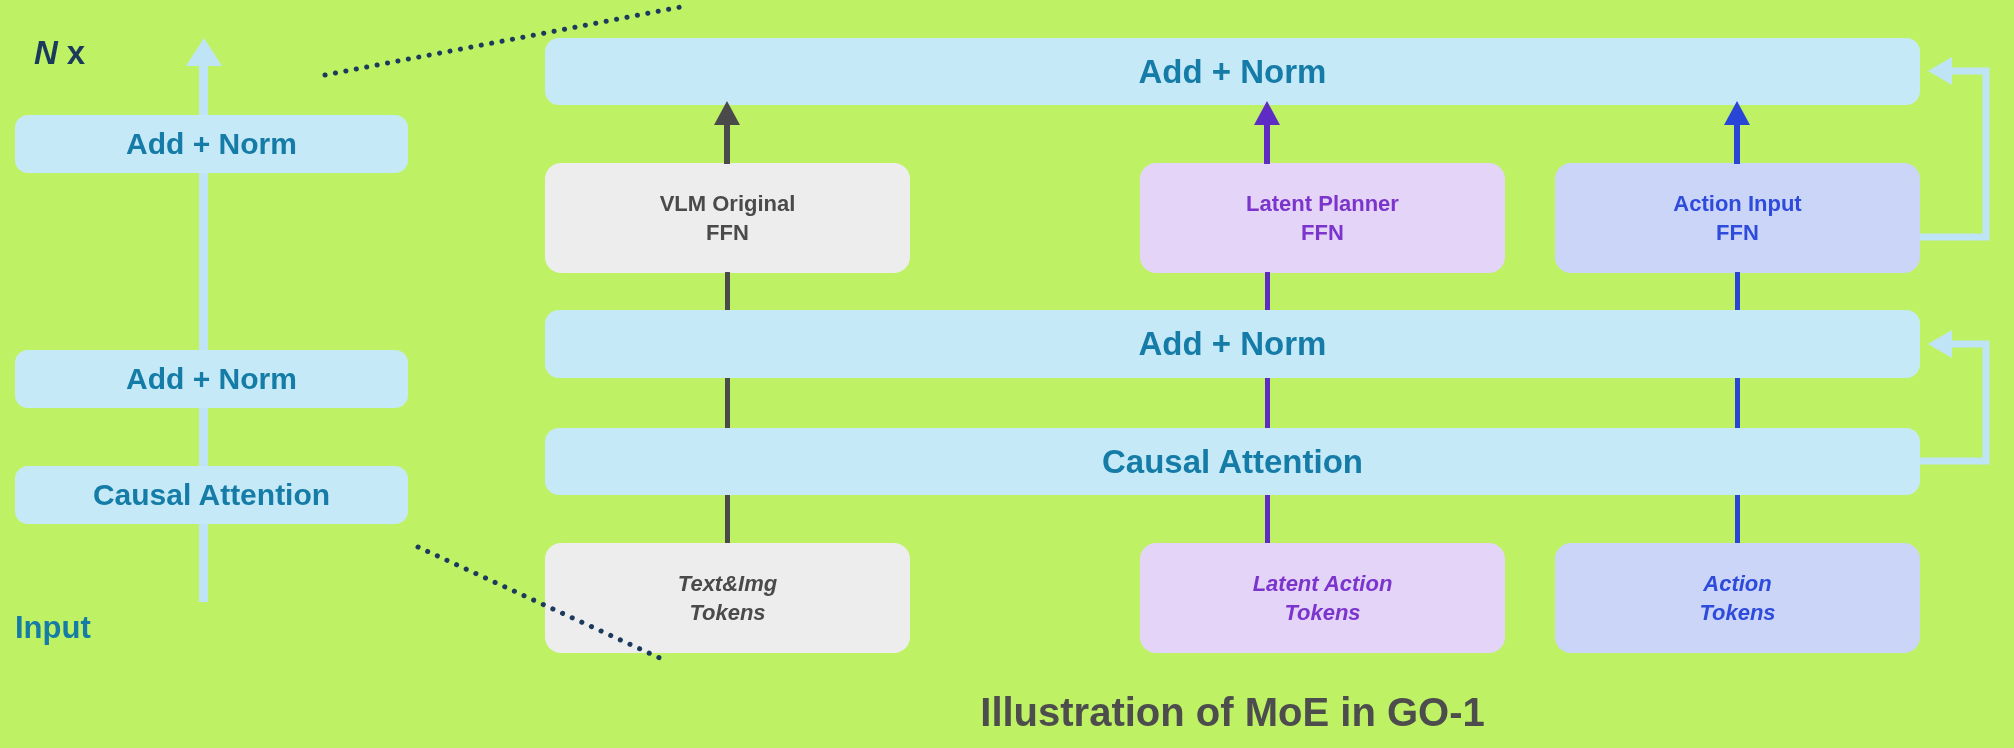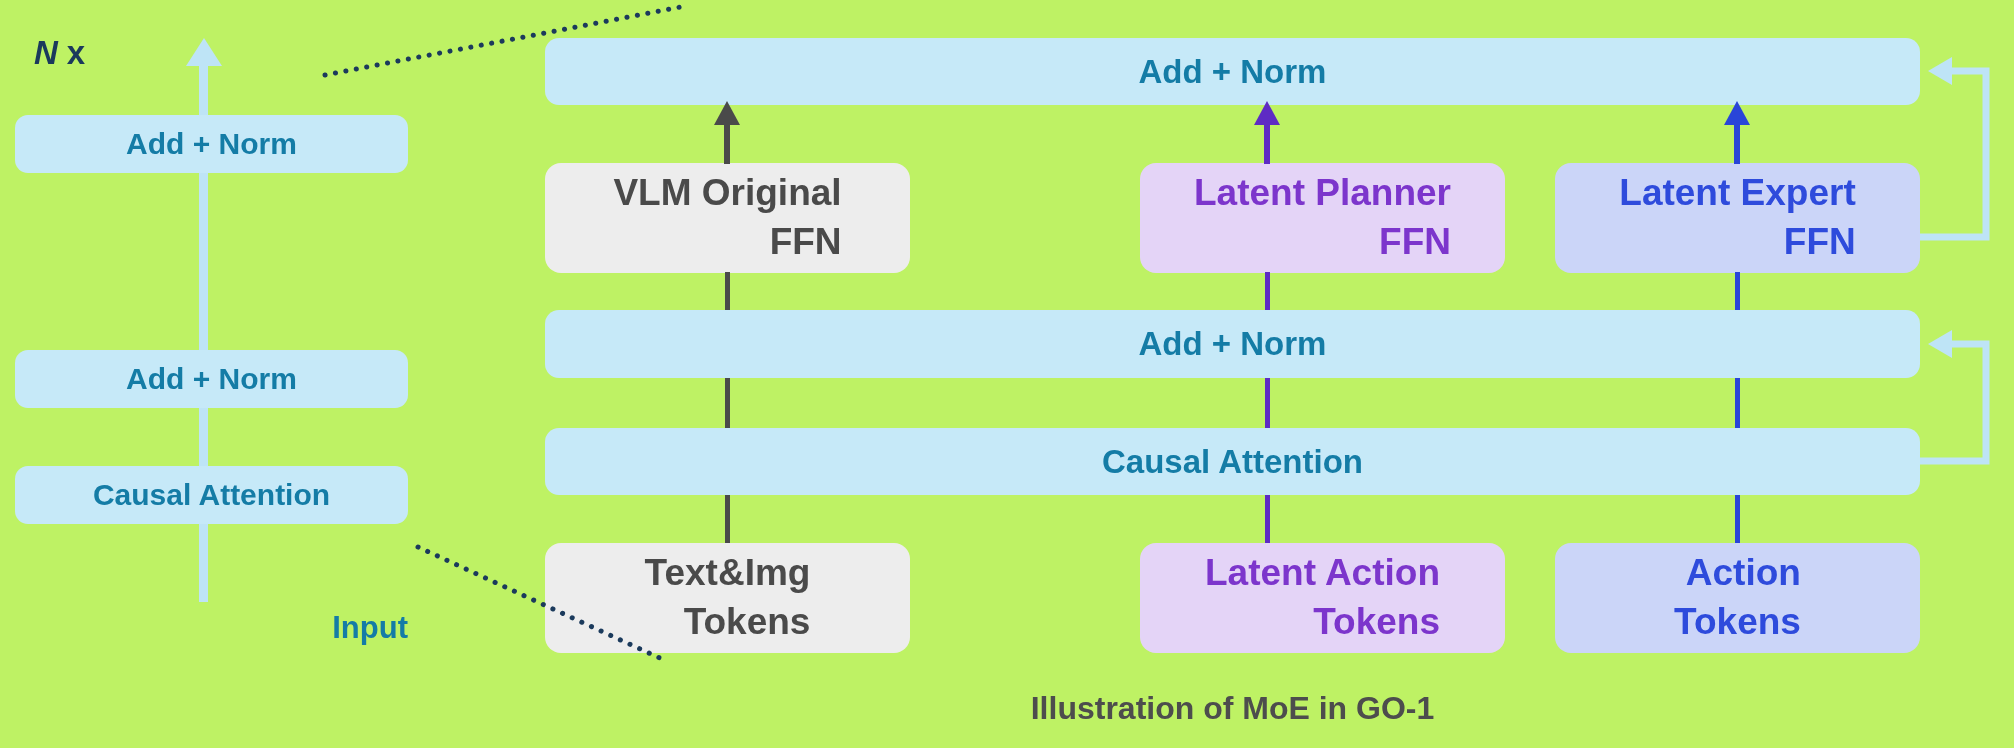--- a/index.html
+++ b/index.html
@@ -33,40 +33,40 @@
     background: var(--light-blue); border-radius: 13px;
     display: flex; align-items: center; justify-content: center;
     font-size: 30px; font-weight: bold; color: var(--teal-text);
   }
   .lblock1 { top: 115px; }
   .lblock2 { top: 233px; }
   .lblock3 { top: 350px; }
   .lblock4 { top: 466px; }
   .input-label {
     position: absolute; left: 15px; width: 393px; top: 610px;
-    text-align: right; font-size: 31px; font-weight: bold; color: var(--teal-text);
+    text-align: left; font-size: 31px; font-weight: bold; color: var(--teal-text);
   }
   
   .bar {
     position: absolute; left: 545px; width: 1375px;
     background: var(--light-blue); border-radius: 14px;
     display: flex; align-items: center; justify-content: center;
     font-size: 33px; font-weight: bold; color: var(--teal-text);
   }
   .bar-top { top: 38px; height: 67px; }
   .bar-mid { top: 310px; height: 68px; }
   .bar-att { top: 428px; height: 67px; }
   .cell {
     position: absolute; width: 365px; height: 110px; border-radius: 16px;
     display: flex; align-items: center; justify-content: center;
-    text-align: right; font-size: 37px; font-weight: bold;
+    text-align: center; font-size: 22px; font-weight: bold;
     white-space: pre-line; line-height: 1.32;
   }
   .row-ffn { top: 163px; }
-  .row-tok { top: 543px; }
+  .row-tok { top: 543px; font-style: italic; }
   .col1 { left: 545px; }
   .col2 { left: 1140px; }
   .col3 { left: 1555px; }
   .theme-gray   { background: var(--gray-box);   color: var(--gray-text); }
   .theme-purple { background: var(--purple-box); color: var(--purple-text); }
   .theme-blue   { background: var(--blue-box);   color: var(--blue-text); }
   
   .up-line { position: absolute; width: 6px; top: 124px; height: 40px; }
   .up-head {
     position: absolute; top: 101px; width: 0; height: 0;
@@ -83,21 +83,21 @@
   .wire { position: absolute; width: 5px; }
   .wire-a { top: 272px; height: 38px; }  
   .wire-b { top: 378px; height: 50px; }  
   .wire-c { top: 495px; height: 48px; }  
   .x1 { left: 725px; }
   .x2 { left: 1265px; }
   .x3 { left: 1735px; }
   
   .caption {
     position: absolute; left: 545px; width: 1375px; top: 690px;
-    text-align: center; font-size: 32px; font-weight: bold; color: var(--caption-gray);
+    text-align: center; font-size: 40px; font-weight: bold; color: var(--caption-gray);
   }
   
   .overlay { position: absolute; left: 0; top: 0; pointer-events: none; }
   .residual-path { fill: none; stroke: var(--residual-blue); stroke-width: 7; }
   .residual-head { fill: var(--residual-blue); }
   .dotted-line { stroke: var(--navy); stroke-width: 5; stroke-linecap: round; stroke-dasharray: 0.1 10.5; fill: none; }
 </style>
 </head>
 <body>
 
@@ -117,21 +117,21 @@
   <div class="input-label">Input</div>
 
   <div class="bar bar-top">Add + Norm</div>
   <div class="bar bar-mid">Add + Norm</div>
   <div class="bar bar-att">Causal Attention</div>
 
   <div class="cell row-ffn col1 theme-gray">VLM Original
 FFN</div>
   <div class="cell row-ffn col2 theme-purple">Latent Planner
 FFN</div>
-  <div class="cell row-ffn col3 theme-blue">Latent Expert
+  <div class="cell row-ffn col3 theme-blue">Action Input
 FFN</div>
 
   <div class="cell row-tok col1 theme-gray">Text&amp;Img
 Tokens</div>
   <div class="cell row-tok col2 theme-purple">Latent Action
 Tokens</div>
   <div class="cell row-tok col3 theme-blue">Action
 Tokens</div>
 
   <div class="up-line c-gray-bg" style="left:724px;"></div>

